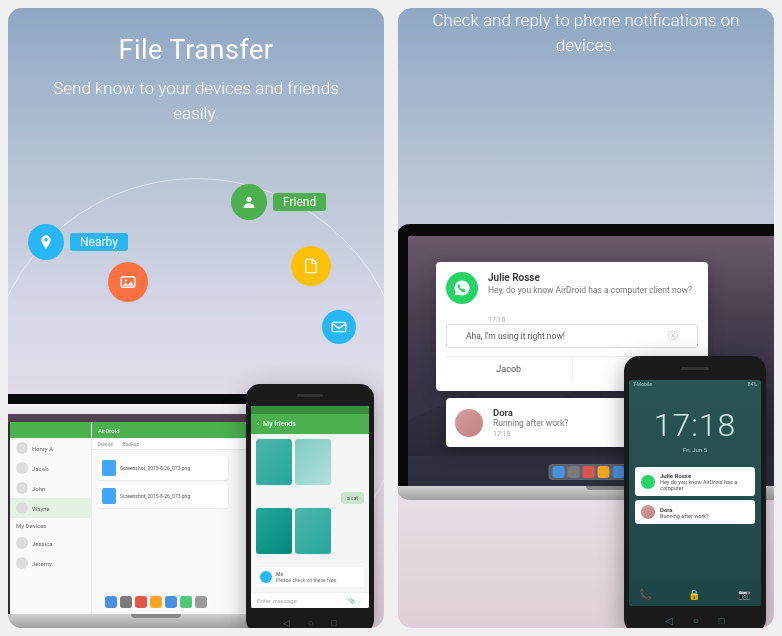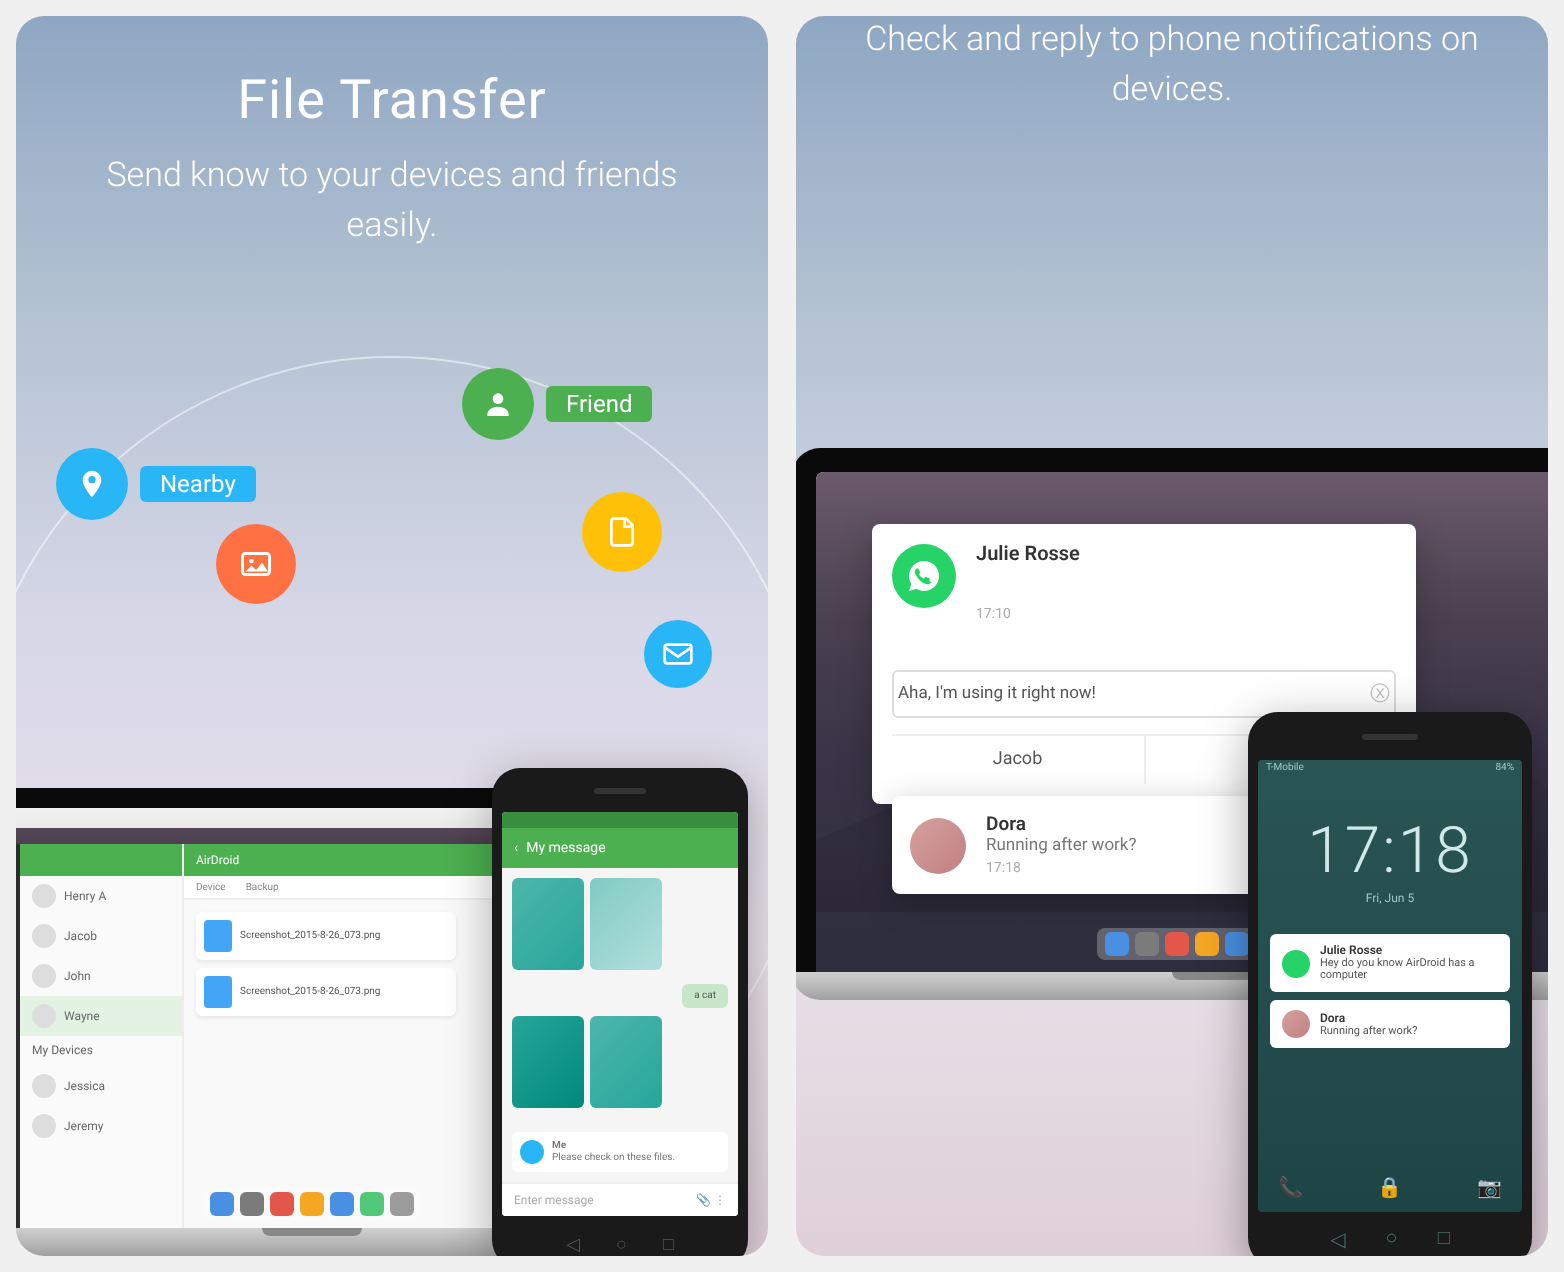--- a/index.html
+++ b/index.html
@@ -74,21 +74,21 @@
 .laptop2 .laptop-screen{height:262px;border-radius:14px 14px 0 0;padding:12px 12px 0}
 .wallpaper{position:absolute;inset:0;background:linear-gradient(180deg,#6b5a6b 0%,#4a4050 30%,#3a3548 55%,#2d2d3d 100%)}
 .wallpaper::after{content:"";position:absolute;bottom:30px;left:0;right:0;height:90px;background:linear-gradient(180deg,transparent,rgba(40,35,50,.6));clip-path:polygon(0 60%,15% 30%,30% 50%,50% 10%,70% 45%,85% 20%,100% 50%,100% 100%,0 100%)}
 .notif-card{position:absolute;background:#fff;border-radius:4px;box-shadow:0 4px 16px rgba(0,0,0,.25);font-size:9px}
 .nc1{top:26px;left:28px;width:272px;padding:10px}
 .nc1 .row1{display:flex;gap:10px;align-items:flex-start}
 .wa-ic{width:32px;height:32px;border-radius:50%;background:#25d366;display:flex;align-items:center;justify-content:center;color:#fff;font-size:18px;flex-shrink:0}
 .nc1 .name{font-weight:600;color:#333;font-size:10px}
 .nc1 .msg{color:#777;font-size:8.5px;margin-top:2px;line-height:1.3}
 .nc1 .time{color:#aaa;font-size:7px;margin-top:20px}
-.reply-box{margin-top:24px;border:1px solid #ddd;border-radius:3px;padding:4px 2px;display:flex;justify-content:space-between;align-items:center;font-size:8.5px;color:#555}
+.reply-box{margin-top:0;border:1px solid #ddd;border-radius:3px;padding:4px 19px;display:flex;justify-content:space-between;align-items:center;font-size:8.5px;color:#555}
 .reply-box .x{color:#bbb;font-size:10px}
 .btns{display:flex;margin-top:8px;border-top:1px solid #eee}
 .btns div{flex:1;text-align:center;padding:7px 0;color:#555;font-size:9px}
 .btns div:first-child{border-right:1px solid #eee}
 .nc2{top:162px;left:38px;width:292px;padding:9px;display:flex;gap:10px;align-items:center}
 .nc2 .av{width:28px;height:28px;border-radius:50%;background:linear-gradient(135deg,#d7a0a0,#c08080);flex-shrink:0}
 .nc2 .name{font-weight:600;color:#333;font-size:9.5px}
 .nc2 .msg{color:#777;font-size:8.5px}
 .nc2 .time{color:#aaa;font-size:7px;margin-top:2px}
 
@@ -236,21 +236,21 @@
       </div>
     </div>
     <div class="laptop-base"></div>
   </div>
 
   <div class="phone">
     <div class="phone-screen">
       <div class="ph-status"></div>
       <div class="ph-header">
         <span>‹</span>
-        <span>My message</span>
+        <span>My friends</span>
       </div>
       <div class="ph-body">
         <div class="ph-thumbs">
           <div class="thumb t1"></div>
           <div class="thumb t2"></div>
         </div>
         <div class="ph-bubble">a cat</div>
         <div class="ph-thumbs">
           <div class="thumb t3"></div>
           <div class="thumb t1"></div>
@@ -287,20 +287,21 @@
 
         <div class="notif-card nc1">
           <div class="row1">
             <div class="wa-ic">
                 <svg width="18" height="18" viewBox="0 0 24 24" fill="#fff">
                   <path d="M12 2a10 10 0 0 0-8.5 15.3L2 22l4.8-1.5A10 10 0 1 0 12 2zm5 14c-.3.8-1.5 1.4-2.3 1.5-1.5.2-2.8-.5-4.5-1.8-2-1.6-3.2-3.7-3.3-3.9-.1-.2-1-1.3-1-2.5s.6-1.8.9-2c.2-.2.5-.3.7-.3h.5c.2 0 .4 0 .6.5l.8 2c.1.2 0 .4-.1.5l-.4.5c-.1.2-.2.3 0 .6.7 1.2 1.5 1.9 2.7 2.5.3.1.4.1.6-.1l.7-.8c.2-.2.4-.2.6-.1l1.9.9c.2.1.4.2.4.3.1.2.1.9-.2 1.7z"></path>
                 </svg>
               </div>
             <div style="flex:1">
               <div class="name">Julie Rosse</div>
+              <div class="msg">Hey, do you know AirDroid has a computer client now?</div>
               <div class="time">17:10</div>
             </div>
           </div>
           <div class="reply-box">
             <span>Aha, I'm using it right now!</span>
             <span class="x">ⓧ</span>
           </div>
           <div class="btns">
             <div>Jacob</div>
             <div>Send</div>

